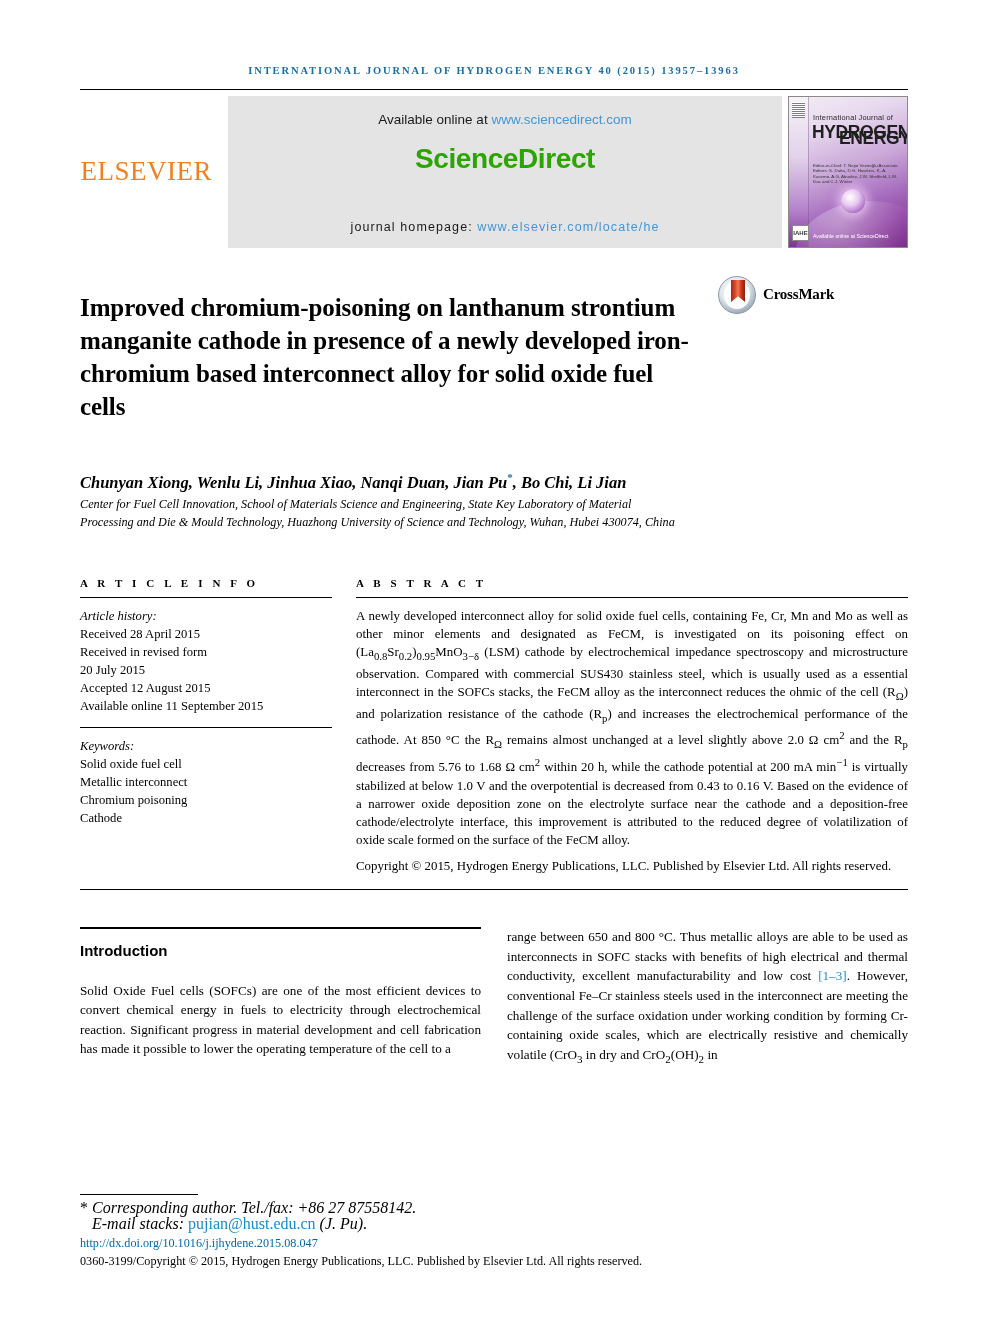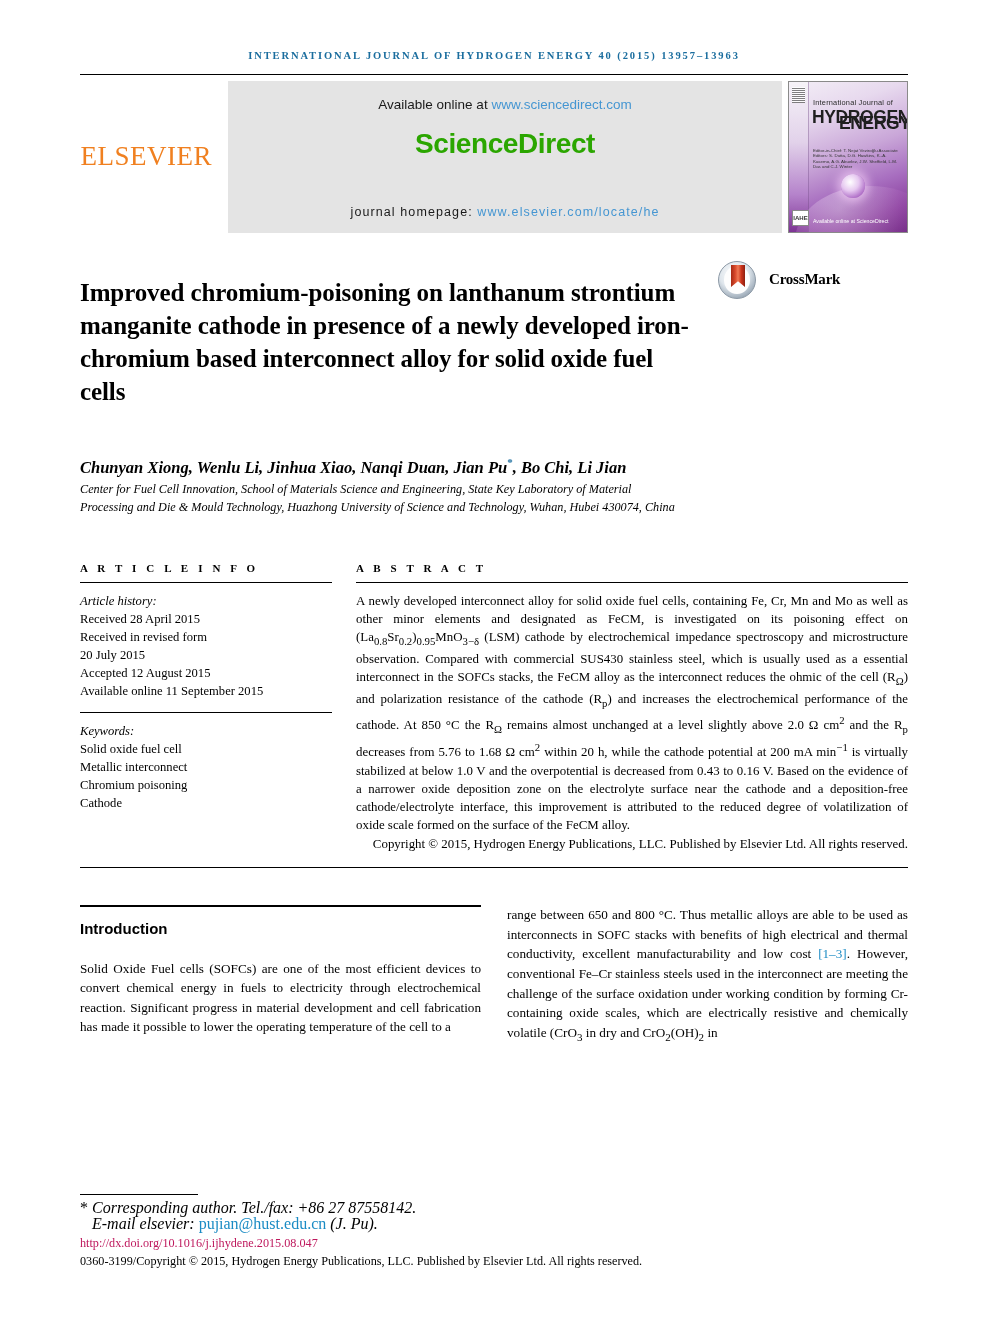--- a/index.html
+++ b/index.html
@@ -13,21 +13,21 @@
     font-family: "Liberation Serif", "DejaVu Serif", serif;
     color: #000000;
     position: relative;
     overflow: hidden;
   }
   .page {
     width: 988px;
     height: 1323px;
     position: relative;
     box-sizing: border-box;
-    padding: 0 80px;
+    padding: 15px 80px;
   }
 
   
   .running-head {
     text-align: center;
     color: #1a6d9e;
     font-family: "Liberation Serif", serif;
     font-size: 10.5px;
     font-weight: bold;
     letter-spacing: 1.9px;
@@ -204,21 +204,21 @@
   }
   .cm-book {
     position: absolute; left: 12px; top: 3px; width: 14px; height: 22px;
     background: linear-gradient(90deg,#a52a15 0%, #d9492c 30%, #f07a55 50%, #c8321b 75%, #8e1f0f 100%);
     clip-path: polygon(0 0, 100% 0, 100% 100%, 50% 74%, 0 100%);
   }
   .cm-text {
     font-family: "Liberation Serif", serif;
     font-weight: bold;
     font-size: 15px;
-    margin-left: 13px;
+    margin-left: 7px;
     margin-top: 10px;
     letter-spacing: -0.2px;
   }
 
   
   .authors {
     font-family: "Liberation Serif", serif;
     font-style: italic;
     font-weight: bold;
     font-size: 16.5px;
@@ -317,21 +317,21 @@
     font-style: italic;
     font-size: 16px;
     line-height: 15.5px;
   }
   .fn-line .star { font-style: normal; }
   .fn-email { padding-left: 12px; }
   .fn-email .mail { color: #1a8bc4; font-style: normal; }
   .doi {
     font-family: "Liberation Serif", serif;
     font-size: 12.2px;
-    color: #be185d;
+    color: #0369a1;
     margin-top: 5px;
   }
   .issn {
     font-family: "Liberation Serif", serif;
     font-size: 12.2px;
     margin-top: 3px;
   }
 </style>
 </head>
 <body>
@@ -446,21 +446,21 @@
         <div>Cathode</div>
       </div>
     </div>
 
     <div class="col-gap"></div>
 
     <div class="col-abs">
       <div class="sec-head">A B S T R A C T</div>
       <div class="sec-rule"></div>
       <div class="abstract"><span>A newly developed interconnect alloy for solid oxide fuel cells, containing Fe, Cr, Mn and Mo as well as other minor elements and designated as FeCM, is investigated on its poisoning effect on (La</span><sub>0.8</sub><span>Sr</span><sub>0.2</sub><span>)</span><sub>0.95</sub><span>MnO</span><sub>3−δ</sub><span> (LSM) cathode by electrochemical impedance spectroscopy and microstructure observation. Compared with commercial SUS430 stainless steel, which is usually used as a essential interconnect in the SOFCs stacks, the FeCM alloy as the interconnect reduces the ohmic of the cell (R</span><sub>Ω</sub><span>) and polarization resistance of the cathode (R</span><sub>p</sub><span>) and increases the electrochemical performance of the cathode. At 850 °C the R</span><sub>Ω</sub><span> remains almost unchanged at a level slightly above 2.0 Ω cm</span><sup>2</sup><span> and the R</span><sub>p</sub><span> decreases from 5.76 to 1.68 Ω cm</span><sup>2</sup><span> within 20 h, while the cathode potential at 200 mA min</span><sup>−1</sup><span> is virtually stabilized at below 1.0 V and the overpotential is decreased from 0.43 to 0.16 V. Based on the evidence of a narrower oxide deposition zone on the electrolyte surface near the cathode and a deposition-free cathode/electrolyte interface, this improvement is attributed to the reduced degree of volatilization of oxide scale formed on the surface of the FeCM alloy.</span></div>
-      <div class="abstract" style="text-align:right;margin-top:1px">Copyright © 2015, Hydrogen Energy Publications, LLC. Published by Elsevier Ltd. All rights reserved.</div>
+      <div class="abstract" style="margin-top:8px">Copyright © 2015, Hydrogen Energy Publications, LLC. Published by Elsevier Ltd. All rights reserved.</div>
     </div>
   </div>
 
   <div class="abs-rule-bottom"></div>
 
   <div class="body-cols">
     <div class="bcol">
       <div class="intro-rule"></div>
       <h2 class="intro-head">Introduction</h2>
       <p class="body-text">Solid Oxide Fuel cells (SOFCs) are one of the most efficient devices to convert chemical energy in fuels to electricity through electrochemical reaction. Significant progress in material development and cell fabrication has made it possible to lower the operating temperature of the cell to a</p>
@@ -470,19 +470,19 @@
       <p class="body-text right"><span>range between 650 and 800 °C. Thus metallic alloys are able to be used as interconnects in SOFC stacks with benefits of high electrical and thermal conductivity, excellent manufacturability and low cost </span><span class="ref-link">[1–3]</span><span>. However, conventional Fe–Cr stainless steels used in the interconnect are meeting the challenge of the surface oxidation under working condition by forming Cr-containing oxide scales, which are electrically resistive and chemically volatile (CrO</span><sub>3</sub><span> in dry and CrO</span><sub>2</sub><span>(OH)</span><sub>2</sub><span> in</span></p>
     </div>
   </div>
 
   <div class="footnote">
     <div class="fn-rule"></div>
     <div class="fn-line">
       <span class="star">*</span><span> Corresponding author. Tel./fax: +86 27 87558142.</span>
     </div>
     <div class="fn-line fn-email">
-      <span>E-mail elsevier: </span><span class="mail">pujian@hust.edu.cn</span><span> (J. Pu).</span>
+      <span>E-mail stacks: </span><span class="mail">pujian@hust.edu.cn</span><span> (J. Pu).</span>
     </div>
     <div class="doi">http://dx.doi.org/10.1016/j.ijhydene.2015.08.047</div>
     <div class="issn">0360-3199/Copyright © 2015, Hydrogen Energy Publications, LLC. Published by Elsevier Ltd. All rights reserved.</div>
   </div>
 
 </div>
 
 </body></html>

